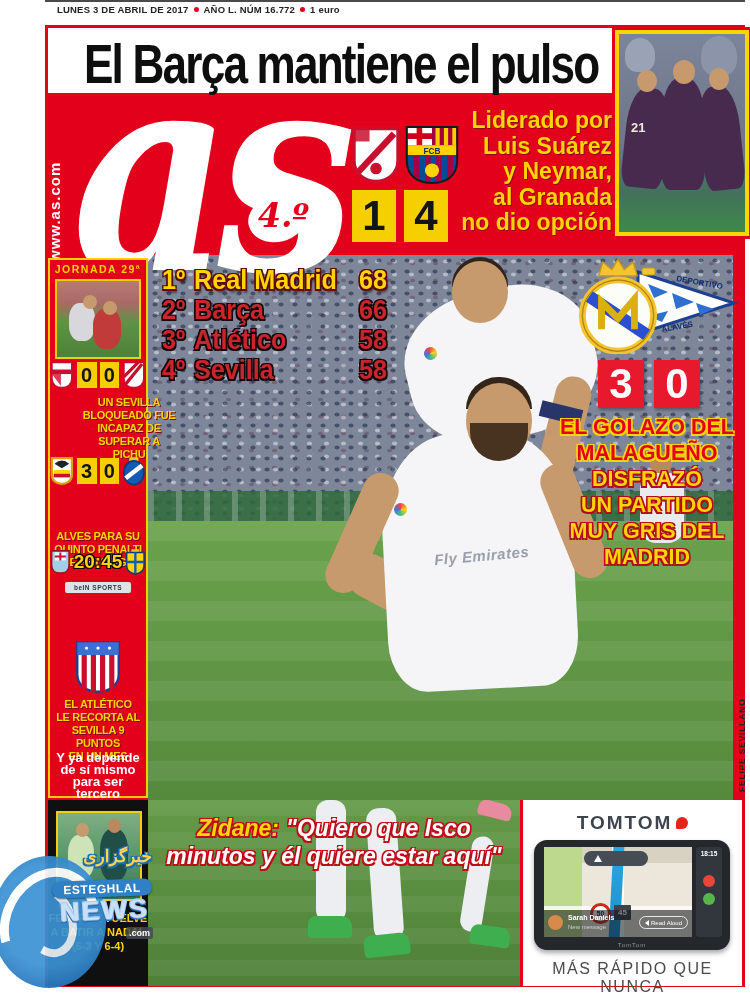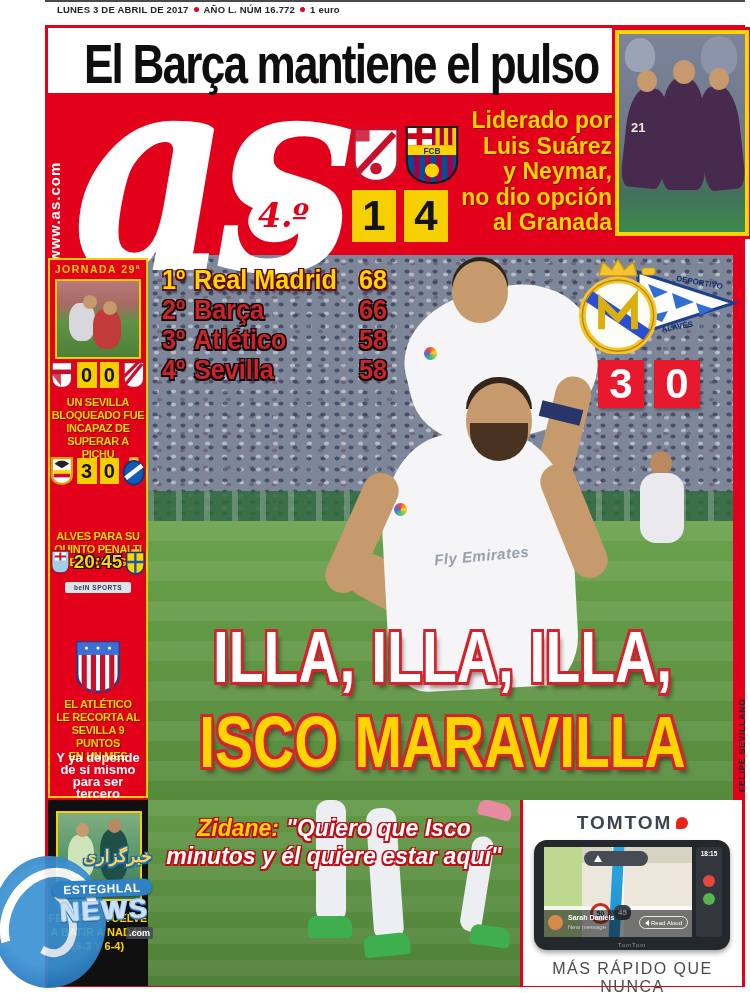--- a/index.html
+++ b/index.html
@@ -167,21 +167,21 @@
     background-image:linear-gradient(90deg,transparent 46%,rgba(255,255,255,.9) 46% 54%,transparent 54%),
                      linear-gradient(0deg,transparent 30%,rgba(255,255,255,.8) 30% 34%,transparent 34%),
                      linear-gradient(90deg,#bcd98e 0 26%,transparent 26%),
                      linear-gradient(180deg,#d8d2c2 0 18%,transparent 18%);}
   #route{position:absolute;left:67px;top:0;width:11px;height:90px;background:linear-gradient(180deg,#2aa7e0,#1e8fd0);transform:skewX(-3deg);}
   #navpill{position:absolute;left:40px;top:4px;width:64px;height:15px;background:#454c54;border-radius:8px;}
   #navpill::before{content:"";position:absolute;left:10px;top:4px;border-left:4px solid transparent;
     border-right:4px solid transparent;border-bottom:7px solid #fff;}
   #speed50{position:absolute;left:46px;top:56px;width:15px;height:15px;border-radius:50%;background:#fff;
     border:3px solid #cc2a1e;color:#222;font-size:7px;font-weight:900;display:flex;align-items:center;justify-content:center;}
-  #speed45{position:absolute;left:70px;top:58px;height:15px;padding:0 4px;border-radius:6px;background:#3c434a;
+  #speed45{position:absolute;left:70px;top:58px;height:15px;padding:0 4px;border-radius:1px;background:#3c434a;
     color:#fff;font-size:8px;font-weight:bold;display:flex;align-items:center;}
   #overlay{position:absolute;left:10px;top:70px;width:148px;height:27px;background:rgba(15,20,26,.55);}
   #avatar{position:absolute;left:4px;top:5px;width:15px;height:15px;border-radius:50%;background:#d88a4a;}
   #drv{position:absolute;left:24px;top:4px;font-size:7px;font-weight:bold;color:#fff;}
   #ntf{position:absolute;left:24px;top:14px;font-size:6px;color:#c9cfd6;}
   #readpill{position:absolute;right:4px;top:6px;height:13px;padding:0 5px;border:1px solid #e6e9ec;border-radius:7px;
     color:#fff;font-size:6px;display:flex;align-items:center;gap:2px;box-sizing:border-box;}
   #readpill::before{content:"";border-top:3px solid transparent;border-bottom:3px solid transparent;border-right:4px solid #fff;}
   #sidecol{position:absolute;left:162px;top:7px;width:26px;height:90px;background:#31373d;border-radius:3px;}
   #eta{position:absolute;left:0;top:3px;width:26px;text-align:center;font-size:6.5px;font-weight:bold;color:#fff;}
@@ -250,22 +250,22 @@
   </svg>
   <div class="abs" id="score14">
     <div class="ybox">1</div>
     <div class="ybox">4</div>
   </div>
 
   <div class="abs" id="dek">
     <div>Liderado por</div>
     <div>Luis Suárez</div>
     <div>y Neymar,</div>
+    <div>al Granada</div>
     <div>no dio opción</div>
-    <div>al Granada</div>
   </div>
 
   <div class="abs" id="mainphoto">
     <div id="crowd"></div>
     <div id="adboard"></div>
     <div id="pitch"></div>
     <div id="bgplayer" class="abs">
       <div class="bphd"></div>
       <div class="bpbody"></div>
     </div>
@@ -317,25 +317,29 @@
     <path d="M12 18l20 8-14 6zM36 27l22 9-18 7zM60 37l18 6-14 6zM12 50l20-5-6 11z" fill="#2f6fd0"></path>
     <rect x="6" y="2" width="13" height="7" rx="2" fill="#f4c430" stroke="#c89b12" stroke-width="1"></rect>
     <text x="40" y="15" font-size="8" font-weight="bold" fill="#13306e" transform="rotate(10 40 15)">DEPORTIVO</text>
     <text x="26" y="66" font-size="8" font-weight="bold" fill="#13306e" transform="rotate(-10 26 66)">ALAVÉS</text>
   </svg>
   <div class="abs" id="score30">
     <div class="rbox">3</div>
     <div class="rbox">0</div>
   </div>
 
-
-  <div class="abs" id="bighead">
-    <div class="hline" id="hl1">ILLA, ILLA, ILLA,</div>
-    <div class="hline" id="hl2">ISCO MARAVILLA</div>
-  </div>
+  <div class="abs" id="rightblock">
+    <div class="rl-red">EL GOLAZO DEL</div>
+    <div class="rl-red">MALAGUEÑO</div>
+    <div class="rl-yel">DISFRAZÓ</div>
+    <div class="rl-yel">UN PARTIDO</div>
+    <div class="rl-yel">MUY GRIS DEL</div>
+    <div class="rl-yel">MADRID</div>
+  </div>
+
   <div class="abs" id="credit">FELIPE SEVILLANO</div>
 
   <div class="abs" id="grass">
     <div class="leg" style="left:168px;top:0;width:30px;height:122px;"></div>
     <div class="leg" style="left:222px;top:8px;width:30px;height:132px;transform:rotate(-4deg);"></div>
     <div class="leg" style="left:318px;top:36px;width:22px;height:96px;transform:rotate(9deg);"></div>
     <div class="boot" style="left:160px;top:116px;width:44px;height:22px;"></div>
     <div class="boot" style="left:216px;top:134px;width:46px;height:22px;transform:rotate(-6deg);"></div>
     <div class="boot" style="left:322px;top:126px;width:40px;height:20px;transform:rotate(8deg);"></div>
     <div class="boot" style="left:330px;top:2px;width:34px;height:16px;background:#e88aa0;transform:rotate(14deg);"></div>
@@ -361,21 +365,21 @@
         <rect x="2" y="10" width="22" height="5" fill="#c8102e"></rect>
         <path d="M2 15l10 13V15z" fill="#c8102e" opacity=".8"></path>
       </svg>
       <div class="mini-ybox">0</div>
       <div class="mini-ybox">0</div>
       <svg width="24" height="30" viewBox="0 0 26 32">
         <path d="M2 2h22v18c0 7-5.5 10-11 10S2 27 2 20z" fill="#fff" stroke="#c8102e" stroke-width="2"></path>
         <path d="M4 26 22 4M2 18 18 2" stroke="#c8102e" stroke-width="3.5"></path>
       </svg>
     </div>
-    <div class="sb-text" style="top:136px;">
+    <div class="sb-text" style="top:136px;margin-left:31px;">
       <div>UN SEVILLA</div>
       <div>BLOQUEADO FUE</div>
       <div>INCAPAZ DE</div>
       <div>SUPERAR A PICHU</div>
     </div>
     <div class="sb-row" style="top:196px;">
       <svg width="24" height="30" viewBox="0 0 26 32">
         <path d="M2 2h22v18c0 7-5.5 10-11 10S2 27 2 20z" fill="#fff" stroke="#d7a400" stroke-width="2.5"></path>
         <path d="M5 8q8-7 16 0l-8 5z" fill="#222"></path>
         <rect x="4" y="15" width="18" height="4" fill="#ffd400"></rect>

